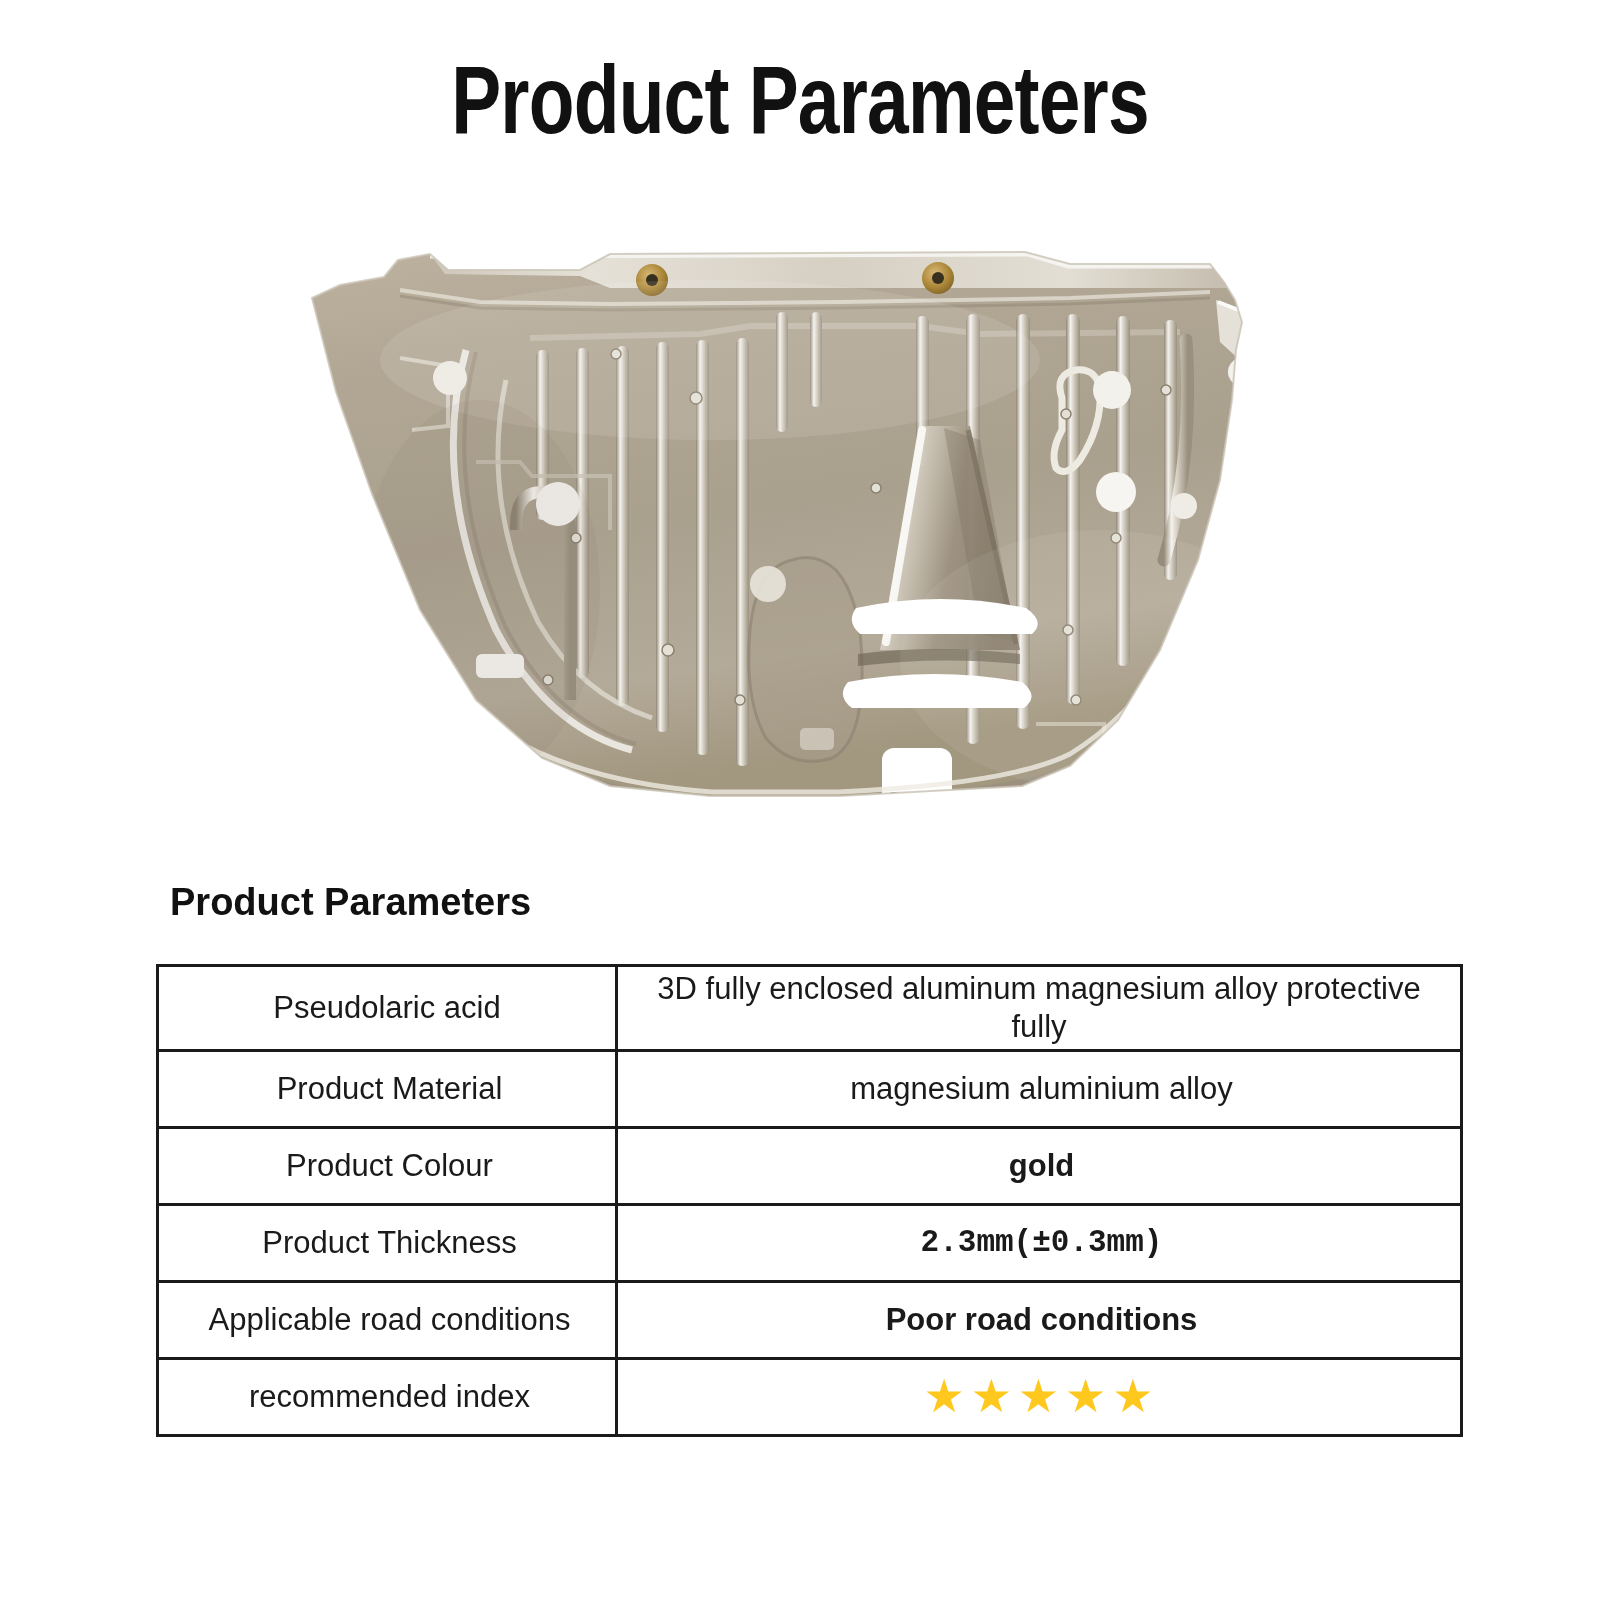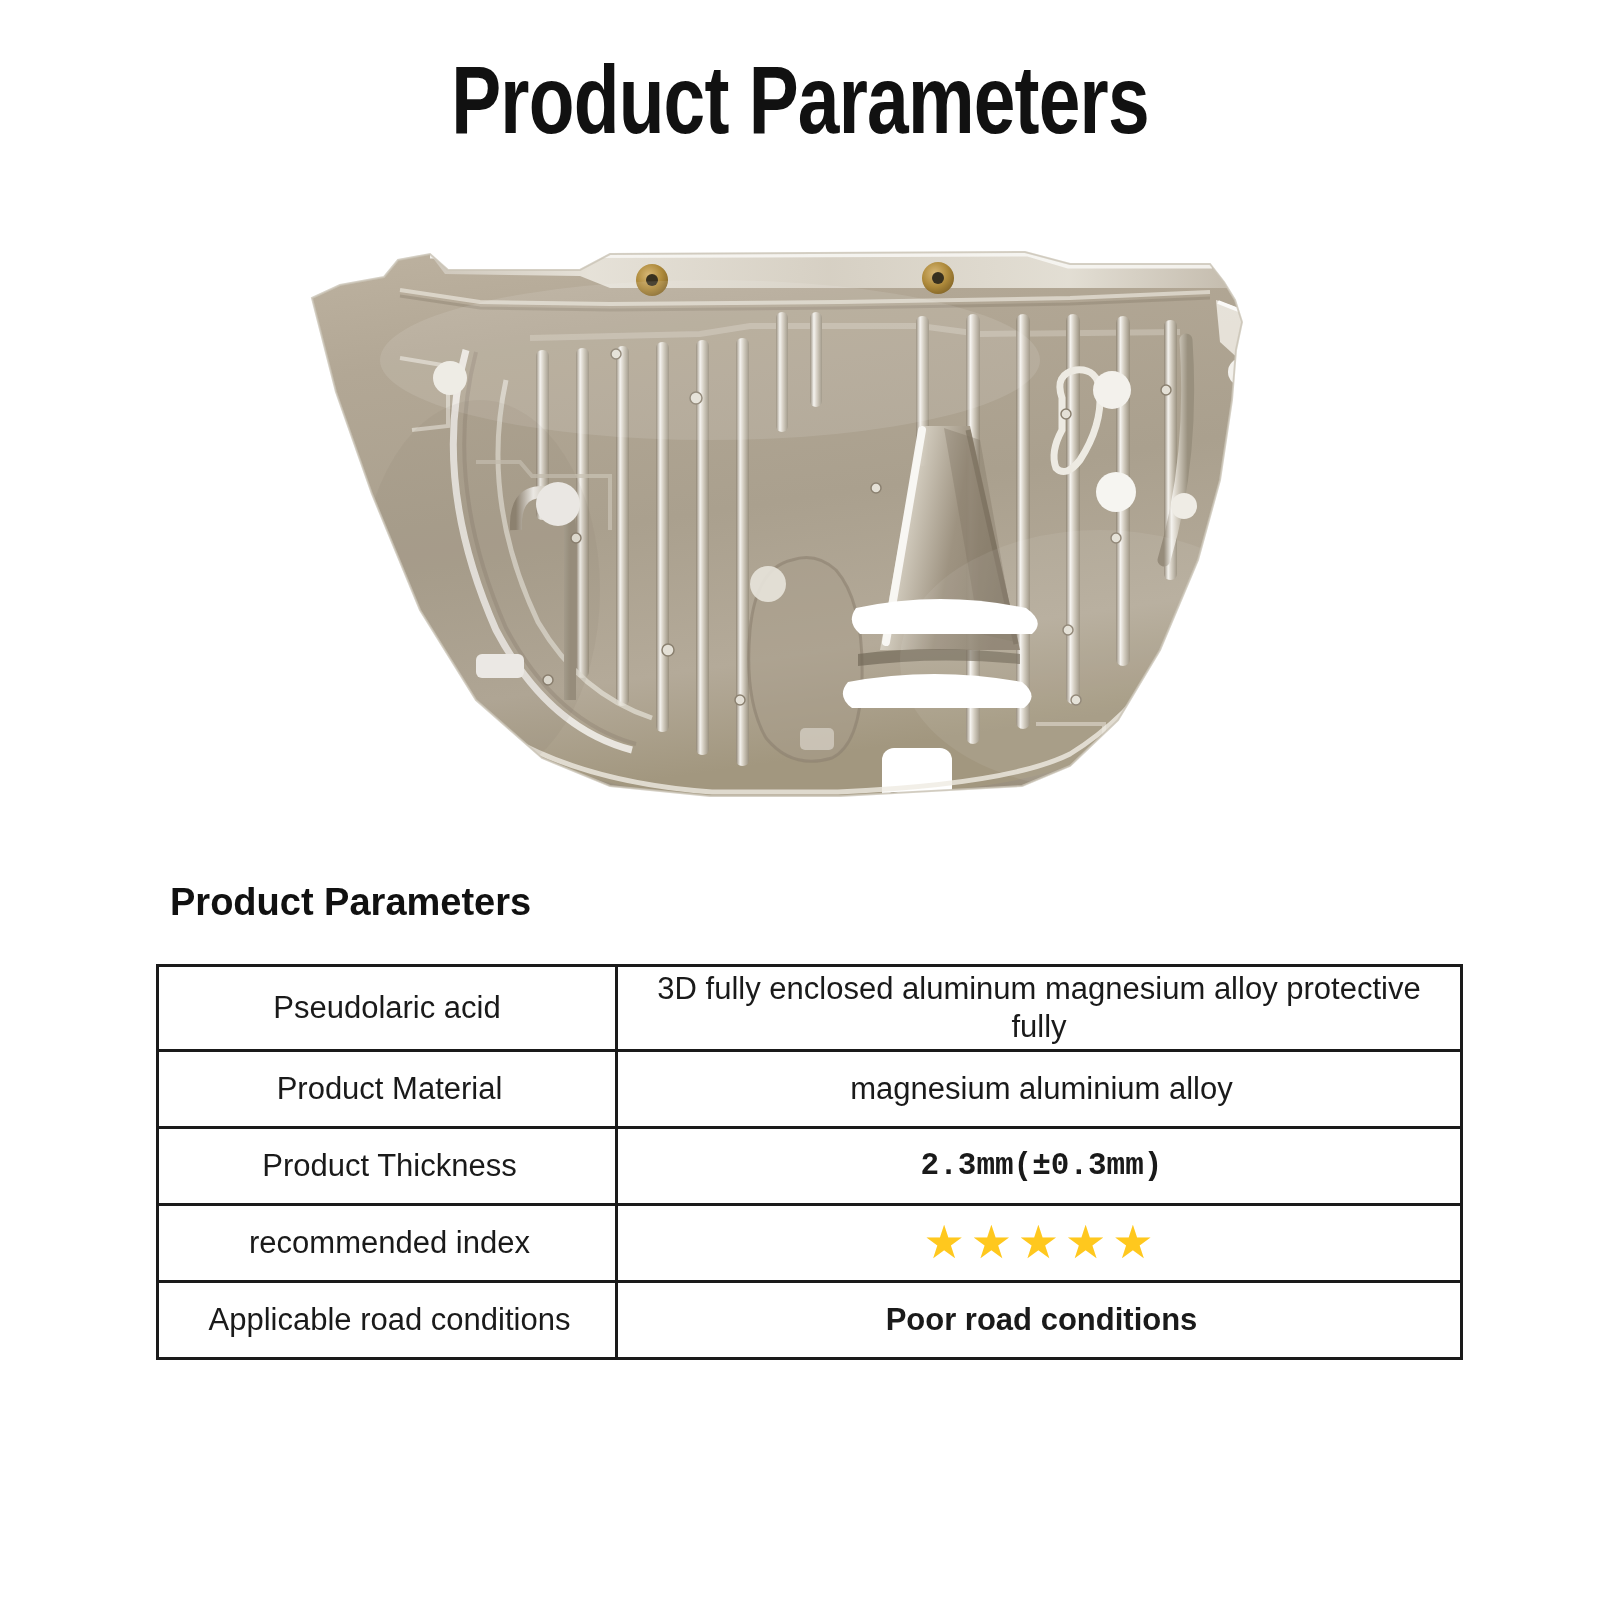--- a/index.html
+++ b/index.html
@@ -279,27 +279,31 @@
   <tbody>
     <tr class="row-tall">
       <td class="label-cell">Pseudolaric acid</td>
       <td class="value-cell">3D fully enclosed aluminum magnesium alloy protective fully</td>
     </tr>
     <tr class="row-std">
       <td class="label-cell">Product Material</td>
       <td class="value-cell">magnesium aluminium alloy</td>
     </tr>
     <tr class="row-std">
+      <td class="label-cell">Product Colour</td>
+      <td class="value-cell val-red">gold</td>
+    </tr>
+    <tr class="row-std">
       <td class="label-cell">Product Thickness</td>
       <td class="value-cell val-bold">2.3mm(±0.3mm)</td>
+    </tr>
+    <tr class="row-std">
+      <td class="label-cell">Applicable road conditions</td>
+      <td class="value-cell val-red">Poor road conditions</td>
     </tr>
     <tr class="row-std">
       <td class="label-cell">recommended index</td>
       <td class="value-cell">
         <span class="stars">★★★★★</span>
       </td>
     </tr>
-    <tr class="row-std">
-      <td class="label-cell">Applicable road conditions</td>
-      <td class="value-cell val-red">Poor road conditions</td>
-    </tr>
   </tbody>
 </table>
 
 </body></html>

